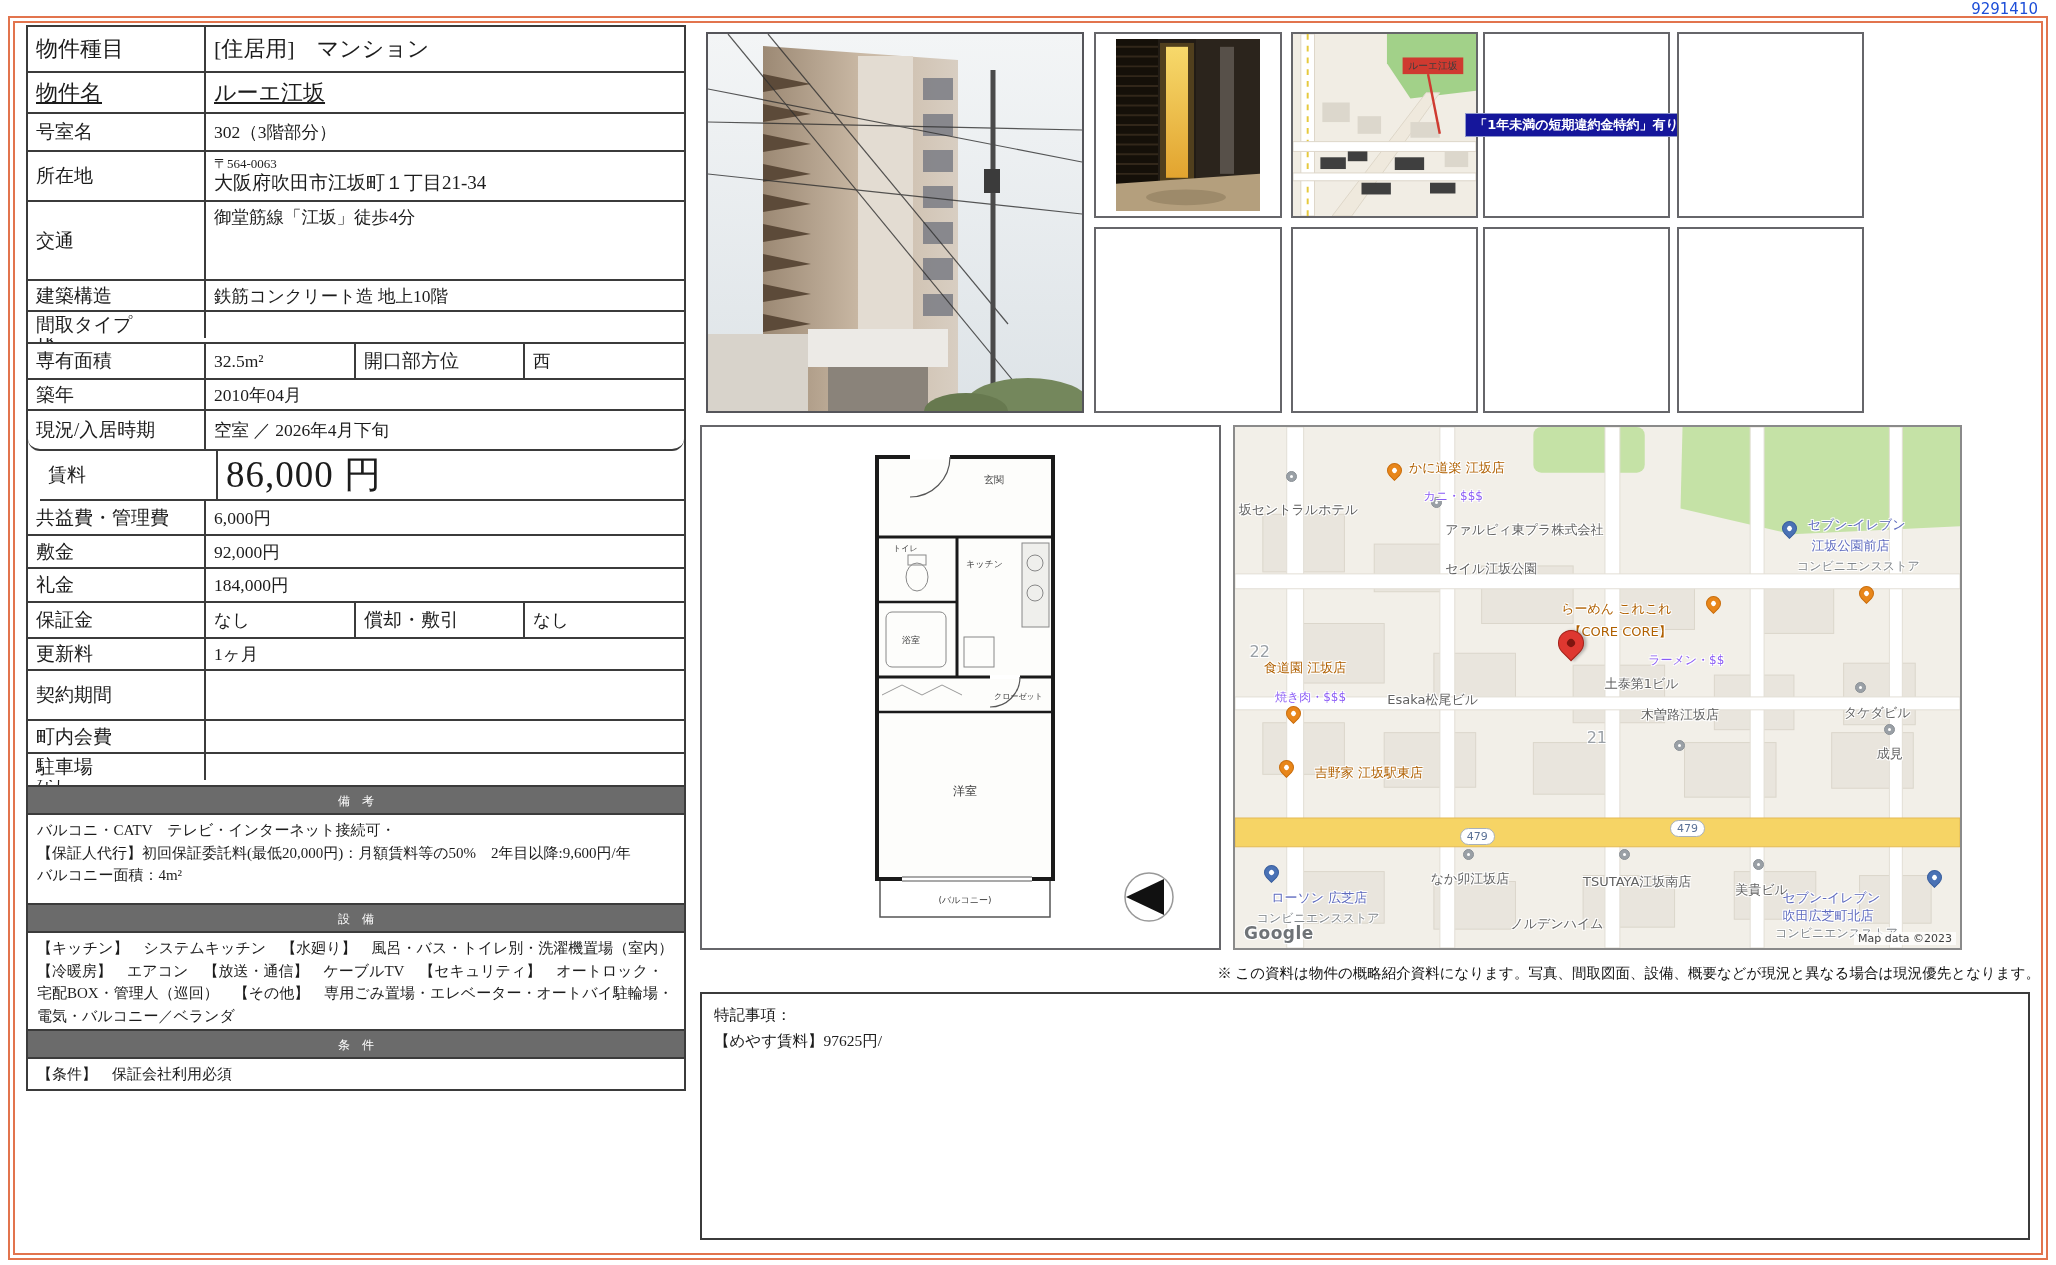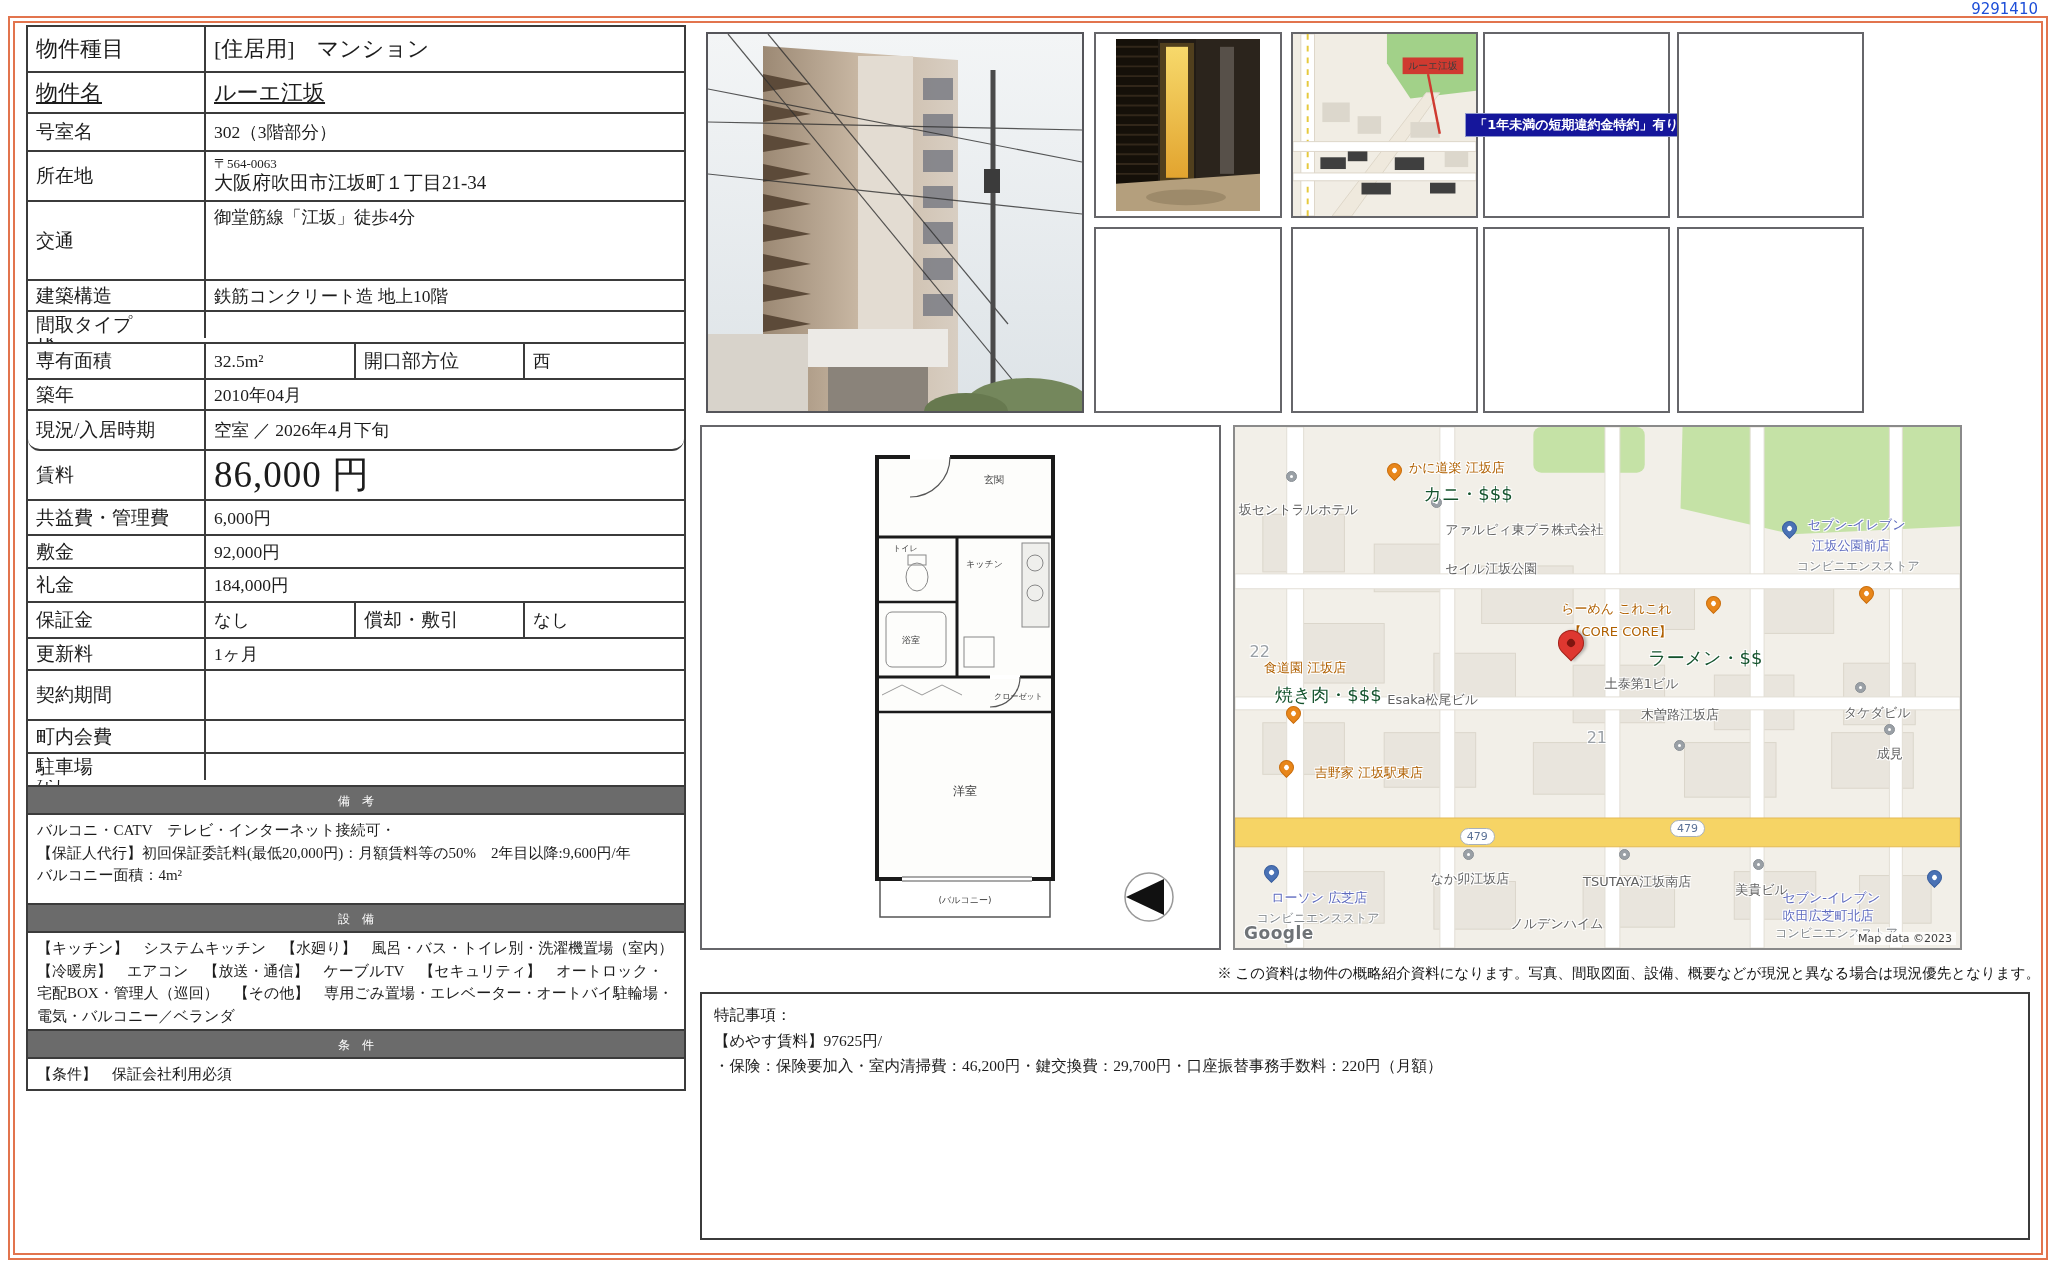--- a/index.html
+++ b/index.html
@@ -53,21 +53,21 @@
   .floorplan-box{position:absolute;left:700px;top:425px;width:521px;height:525px;border:2px solid #66666a;background:#fff;}
   .fp-label{font-family:"DejaVu Sans","Liberation Sans",sans-serif;fill:#3d3d3d;}
 
   
   .map-box{position:absolute;left:1233px;top:425px;width:729px;height:525px;border:2px solid #8a8a8a;overflow:hidden;background:var(--map-bg);}
   .map-base{position:absolute;inset:0;}
   .mlabel{position:absolute;font-family:"DejaVu Sans","Liberation Sans",sans-serif;font-size:13px;color:#616161;
           white-space:nowrap;line-height:1.1;z-index:3;
           text-shadow:-1px -1px 0 #fff,1px -1px 0 #fff,-1px 1px 0 #fff,1px 1px 0 #fff,0 1px 0 #fff,0 -1px 0 #fff;}
   .c-food{color:#b06000;}
-  .c-food-sub{color:#14532d;font-size:18px;}
+  .c-food-sub{color:#8b5cf6;font-size:12px;margin-top:6px;}
   .c-shop{color:#5f6bbf;}
   .c-sub{color:#80868b;font-size:12px;}
   .c-poi{color:#616161;}
   .c-num{color:#9aa0a6;font-size:16px;}
   .c-route{background:#fff;border:1px solid #a8b0ba;border-radius:9px;color:#5b7297;font-size:11px;
            padding:0 6px;line-height:15px;text-shadow:none;}
   .mpin{position:absolute;z-index:2;}
   .p-food,.p-shop{width:15px;height:15px;border-radius:50% 50% 50% 0;transform:rotate(-45deg);}
   .p-food{background:#e8861a;border:1px solid #c96e0e;}
   .p-shop{background:#4a72b5;border:1px solid #3a5f9e;}
@@ -135,21 +135,21 @@
           <div class="cell val s2">西</div>
         </div>
         <div class="trow" style="height: 31px;">
           <div class="cell lab">築年</div>
           <div class="cell val">2010年04月</div>
         </div>
         <div class="trow" style="height: 40px; border-radius: 12px;">
           <div class="cell lab">現況/入居時期</div>
           <div class="cell val">空室 ／ 2026年4月下旬</div>
         </div>
-        <div class="trow v-rent" style="height: 50px;">
+        <div class="trow v-rent" style="height: 50px; margin-left: 12px;">
           <div class="cell lab">賃料</div>
           <div class="cell val">86,000 円</div>
         </div>
         <div class="trow" style="height: 35px;">
           <div class="cell lab">共益費・管理費</div>
           <div class="cell val">6,000円</div>
         </div>
         <div class="trow" style="height: 33px;">
           <div class="cell lab">敷金</div>
           <div class="cell val">92,000円</div>
@@ -449,15 +449,14 @@
         <div class="mpin p-property" style="left: 44.5%; top: 39%;"></div>
       </div>
     <div class="g-logo">Google</div>
     <div class="map-attr">Map data ©2023</div>
   </div>
 
   <div class="disclaimer">※ この資料は物件の概略紹介資料になります。写真、間取図面、設備、概要などが現況と異なる場合は現況優先となります。</div>
   <div class="notes-box">
     <div>特記事項：</div>
     <div>【めやす賃料】97625円/</div>
-    <div>・保険：保険要加入・室内清掃費：46,200円・鍵交換費：29,700円・口座振替事務手数料：220円（月額）</div>
   </div>
 </div>
 
 </body></html>

